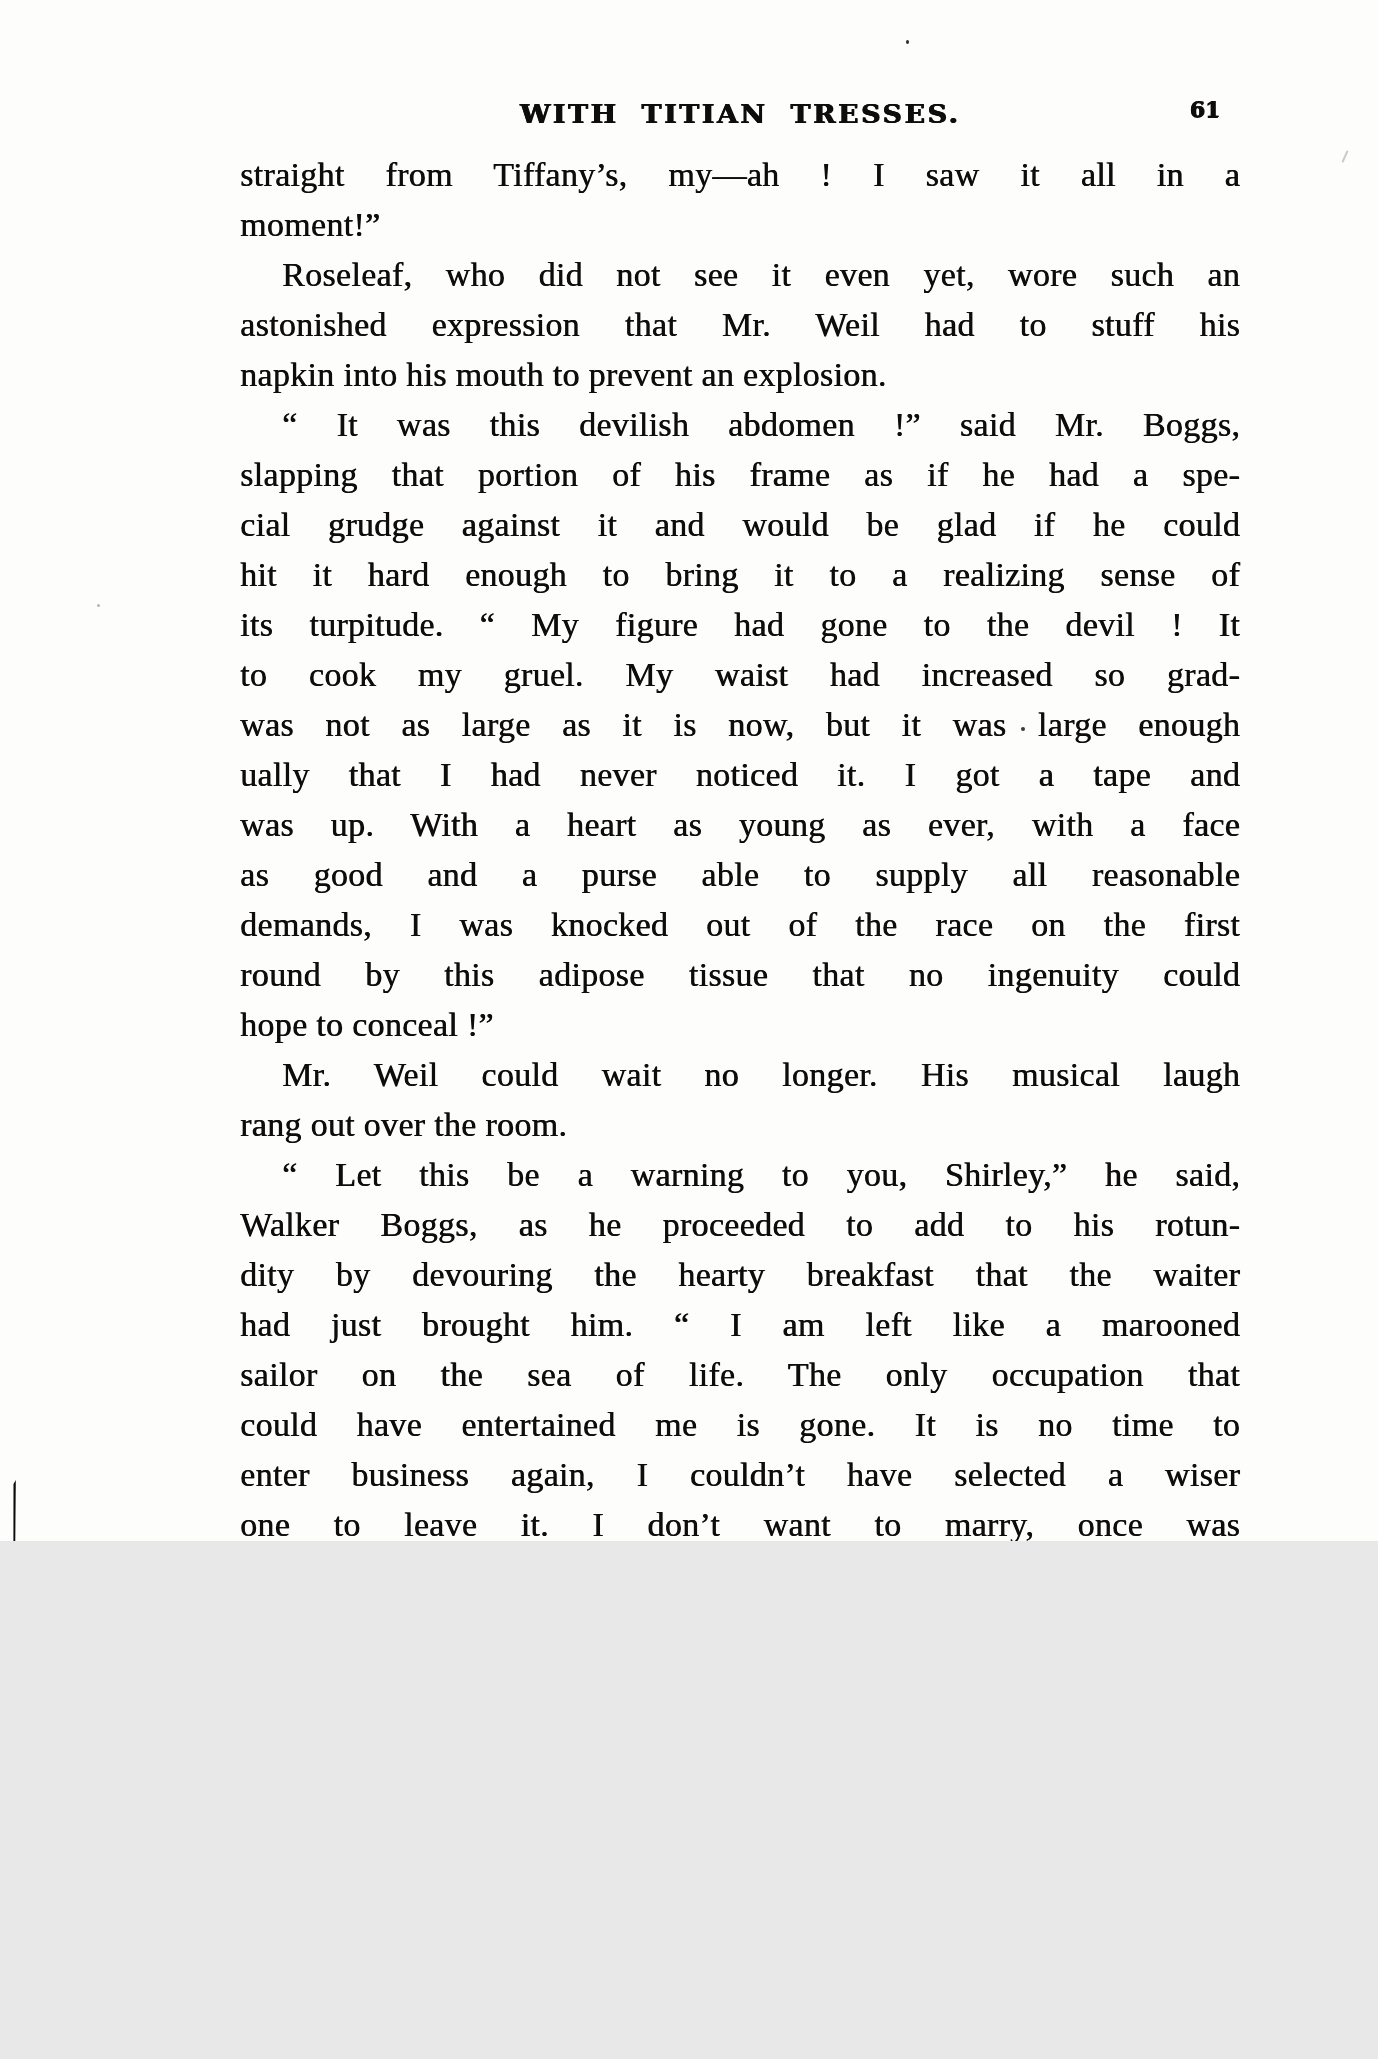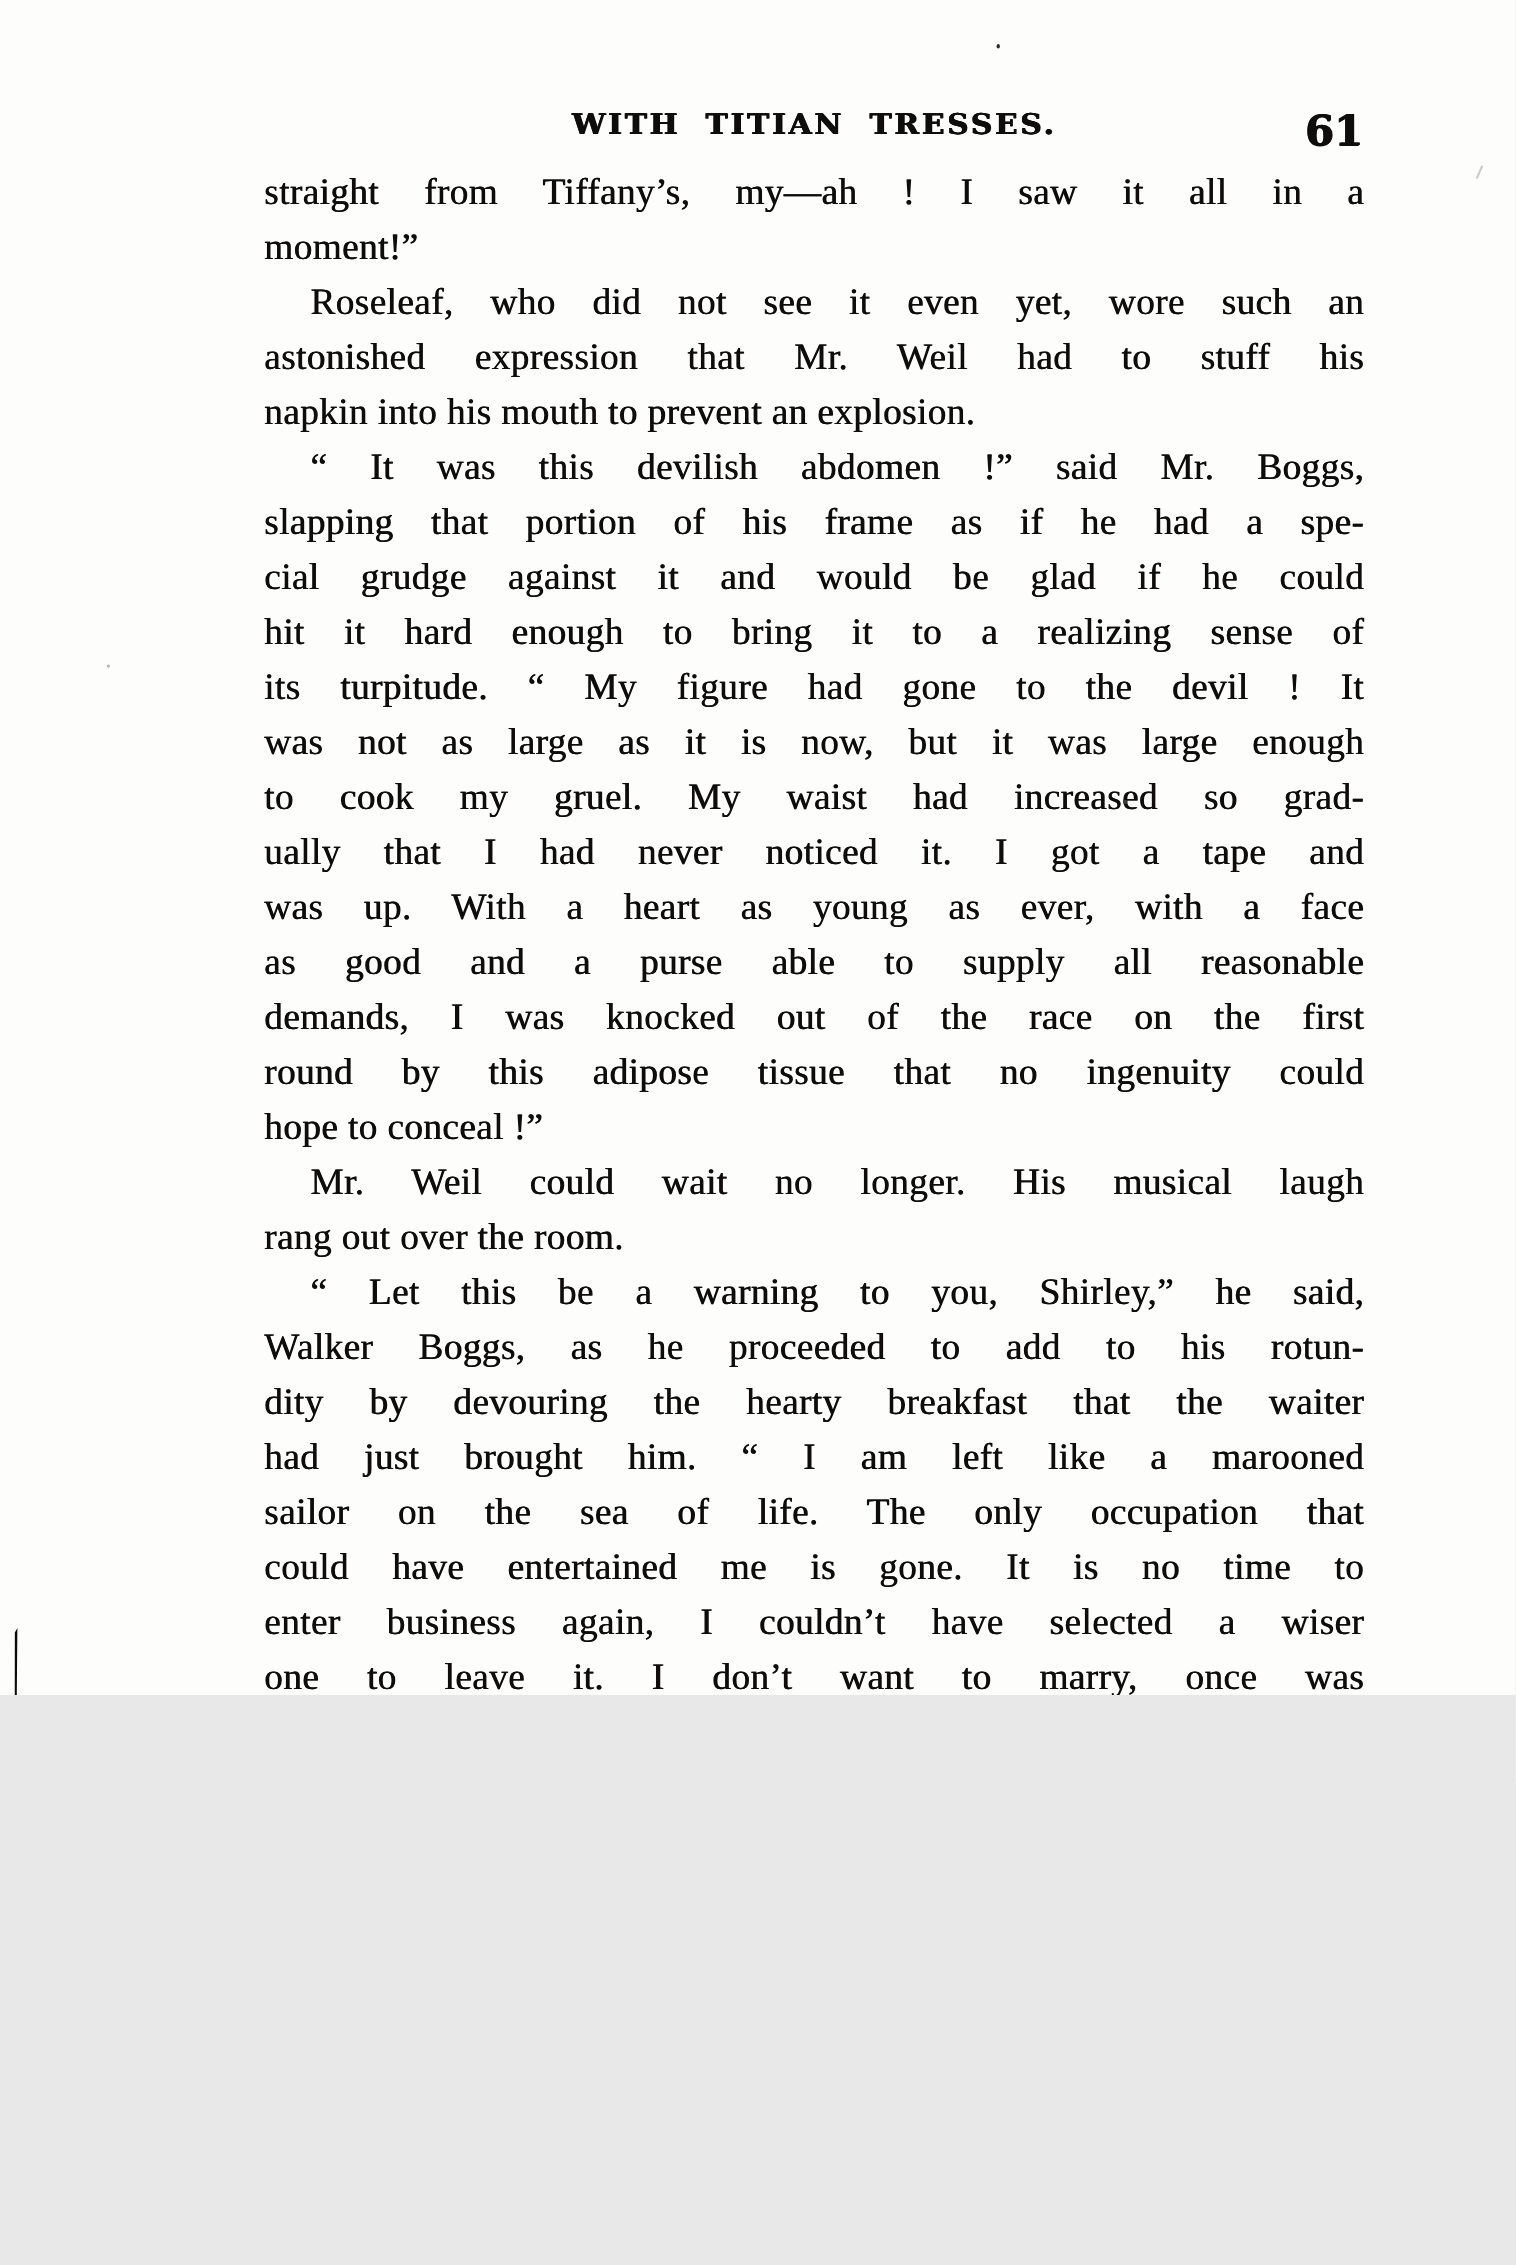--- a/index.html
+++ b/index.html
@@ -31,25 +31,25 @@
     font-weight: bold;
     font-size: 27px;
     letter-spacing: 2.5px;
     word-spacing: 11px;
     text-shadow: 0.9px 0 0 currentColor, 0 0.5px 0 currentColor;
     transform: scaleY(0.96);
     white-space: nowrap;
   }
   .page-number {
     position: absolute;
-    right: 1px;
+    right: 20px;
     top: -2px;
     font-family: "DejaVu Serif", "Liberation Serif", serif;
     font-weight: bold;
-    font-size: 38px;
+    font-size: 22px;
     text-shadow: 1px 0 0 currentColor, 0 0.6px 0 currentColor;
   }
   .page-text {
     position: absolute;
     top: 150px;
     left: 240px;
     width: 1000px;
     font-size: 34px;
     line-height: 50px;
     letter-spacing: 0.3px;
@@ -111,22 +111,22 @@
       <div class="line j">straight from Tiffany’s, my—ah !  I saw it all in a</div>
       <div class="line">moment!”</div>
       <div class="line j indent">Roseleaf, who did not see it even yet, wore such an</div>
       <div class="line j">astonished expression that Mr. Weil had to stuff his</div>
       <div class="line">napkin into his mouth to prevent an explosion.</div>
       <div class="line j indent">“ It was this devilish abdomen !” said Mr. Boggs,</div>
       <div class="line j">slapping that portion of his frame as if he had a spe-</div>
       <div class="line j">cial grudge against it and would be glad if he could</div>
       <div class="line j">hit it hard enough to bring it to a realizing sense of</div>
       <div class="line j">its turpitude.  “ My figure had gone to the devil !  It</div>
+      <div class="line j">to cook my gruel.  My waist had increased so grad-</div>
       <div class="line j">was not as large as it is now, but it was large enough</div>
-      <div class="line j">to cook my gruel.  My waist had increased so grad-</div>
       <div class="line j">ually that I had never noticed it.  I got a tape and</div>
       <div class="line j">was up.  With a heart as young as ever, with a face</div>
       <div class="line j">as good and a purse able to supply all reasonable</div>
       <div class="line j">demands, I was knocked out of the race on the first</div>
       <div class="line j">round by this adipose tissue that no ingenuity could</div>
       <div class="line">hope to conceal !”</div>
       <div class="line j indent">Mr. Weil could wait no longer.  His musical laugh</div>
       <div class="line">rang out over the room.</div>
       <div class="line j indent">“ Let this be a warning to you, Shirley,” he said,</div>
       <div class="line j">Walker Boggs, as he proceeded to add to his rotun-</div>

